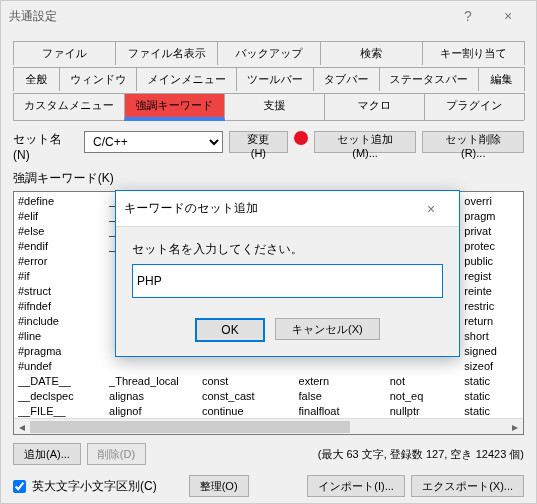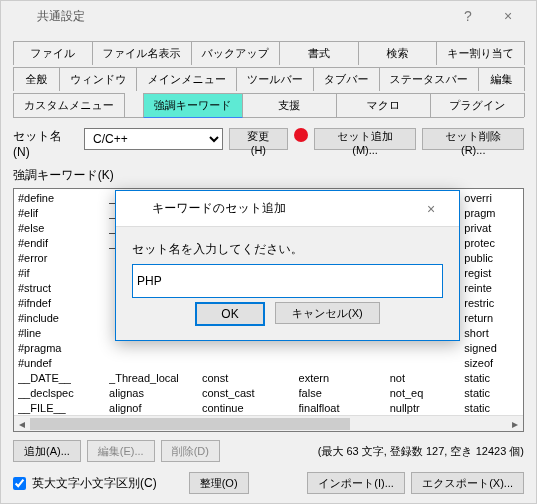--- a/index.html
+++ b/index.html
@@ -1,25 +1,25 @@
 <!DOCTYPE html>
 <html><head>
 <meta charset="utf-8">
 <style>
 * { box-sizing: border-box; margin: 0; padding: 0; font-family: "Yu Gothic UI", "Meiryo", sans-serif; font-size: 12px; }
 body { background: #f0f0f0; width: 537px; height: 504px; overflow: hidden; }
 .window { width: 537px; height: 504px; background: #f0f0f0; border: 1px solid #ccc; }
 .titlebar { height: 30px; display: flex; align-items: center; padding: 0 8px; background: #f0f0f0; }
-.titlebar .title { flex: 1; color: #555; margin-left: 28px; }
+.titlebar .title { flex: 1; color: #555; }
 .titlebar .btn { width: 40px; text-align: center; color: #777; font-size: 14px; }
 .content { padding: 8px 12px; }
 .tabs { display: flex; flex-wrap: wrap; border-bottom: 1px solid #aaa; }
 .tab { padding: 4px 10px; border: 1px solid #aaa; border-bottom: none; background: #f0f0f0; margin-right: -1px; margin-top: 2px; cursor: pointer; white-space: nowrap; font-size: 11px; }
 .tab.flex { flex: 1; text-align: center; }
-.tab.active { background: #5eead4; position: relative; z-index: 2; border-bottom: 1px solid #3b82f6; margin-bottom: -1px; margin-left: 19px; }
+.tab.active { background: #ef4444; position: relative; z-index: 2; border-bottom: 4px solid #3b82f6; margin-bottom: -1px; }
 .tabrow { display: flex; width: 100%; }
 .row { display: flex; gap: 6px; margin-top: 10px; }
 select.combo { height: 22px; border: 1px solid #7a7a7a; background: #fff; padding: 0 4px; }
 .btn-std { height: 22px; padding: 0 10px; border: 1px solid #adadad; background: #e1e1e1; cursor: pointer; font-size: 11px; }
 .btn-std:disabled { color: #888; background: #e8e8e8; }
 .red-dot { width: 14px; height: 14px; border-radius: 50%; background: #e81123; display: inline-block; }
 .label { color: #000; }
 .listbox { margin-top: 4px; height: 244px; border: 1px solid #7a7a7a; background: #fff; overflow: hidden; position: relative; }
 .list-content { display: flex; padding: 2px 4px; gap: 0; }
 .col { display: flex; flex-direction: column; min-width: 0; }
@@ -38,40 +38,39 @@
 .bottom-row { display: flex; align-items: center; gap: 6px; margin-top: 8px; }
 .spacer { flex: 1; }
 .count-label { font-size: 11px; color: #000; }
 .check-row { display: flex; align-items: center; gap: 6px; margin-top: 10px; justify-content: space-between; }
 input[type=checkbox] { width: 13px; height: 13px; }
 .modal { position: absolute; left: 115px; top: 190px; width: 345px; background: #f0f0f0; border: 1px solid #0078d7; box-shadow: 0 4px 16px rgba(0,0,0,0.3); }
 .modal .titlebar { background: #fff; height: 36px; border-bottom: 1px solid #ddd; }
 .modal .titlebar .title { color: #000; }
 .modal .mb { padding: 14px 16px; }
 .modal input[type=text] { width: 100%; height: 34px; border: 1px solid #0078d7; padding: 0 4px; outline: none; }
-.modal .btns { display: flex; justify-content: center; gap: 10px; margin-top: 4px; }
+.modal .btns { display: flex; justify-content: center; gap: 10px; margin-top: 20px; }
 .modal .btn-ok { border: 2px solid #0078d7; background: #e1e1e1; height: 24px; padding: 0 24px; cursor: pointer; }
 </style>
 </head>
 <body>
 
 <div class="window">
   <div class="titlebar">
     <span class="title">共通設定</span>
     <span class="btn">?</span>
     <span class="btn">×</span>
   </div>
   <div class="content">
 
     <div class="tabs">
       <div class="tabrow" id="tabrow1">
           <div class="tab flex">ファイル</div>
           <div class="tab flex">ファイル名表示</div>
           <div class="tab flex">バックアップ</div>
-          <div class="tab flex">書式</div>
           <div class="tab flex">検索</div>
           <div class="tab flex">キー割り当て</div>
         </div>
       <div class="tabrow" id="tabrow2">
           <div class="tab flex">全般</div>
           <div class="tab flex">ウィンドウ</div>
           <div class="tab flex">メインメニュー</div>
           <div class="tab flex">ツールバー</div>
           <div class="tab flex">タブバー</div>
           <div class="tab flex">ステータスバー</div>
@@ -216,21 +215,20 @@
         </div>
       <div class="hscroll">
         <span class="arrow l">◂</span>
         <div class="thumb"></div>
         <span class="arrow r">▸</span>
       </div>
     </div>
 
     <div class="bottom-row">
       <button class="btn-std">追加(A)...</button>
-      <button class="btn-std" disabled="">編集(E)...</button>
       <button class="btn-std" disabled="">削除(D)</button>
       <span class="spacer"></span>
       <span class="count-label">(最大 63 文字, 登録数 127, 空き 12423 個)</span>
     </div>
 
     <div class="check-row">
       <input type="checkbox" id="casechk" checked="" style="">
       <label for="casechk">英大文字小文字区別(C)</label>
       <span style="width:20px"></span>
       <button class="btn-std">整理(O)</button>

